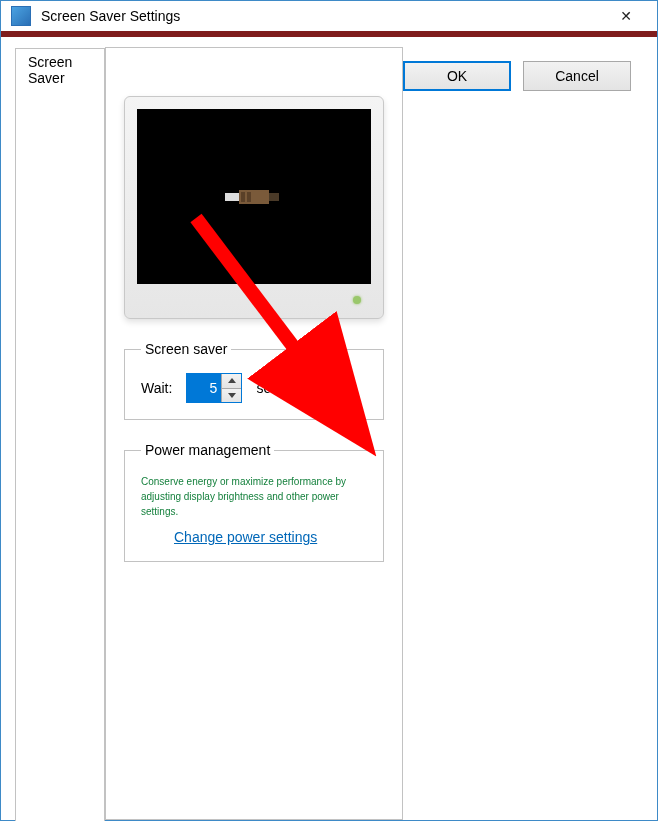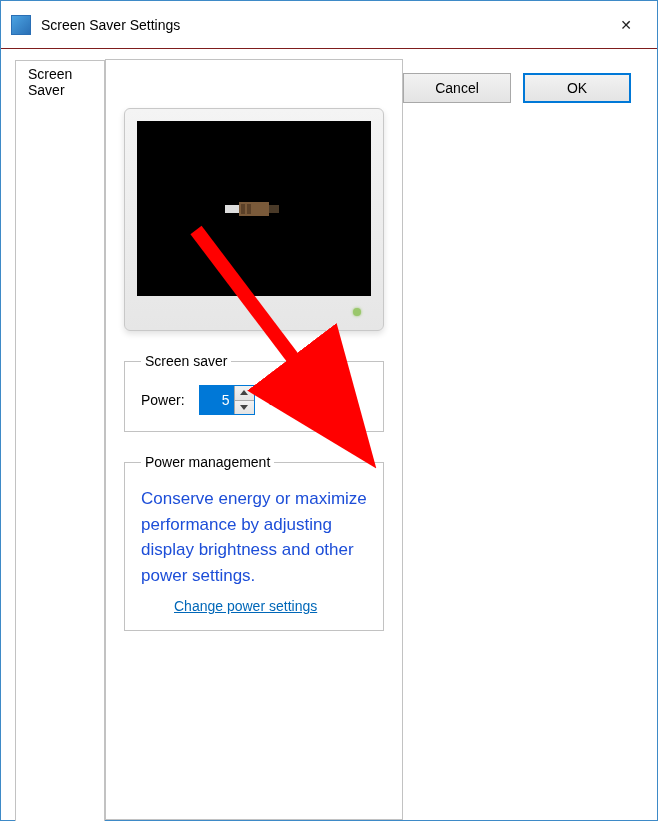--- a/index.html
+++ b/index.html
@@ -14,25 +14,25 @@
     }
     .window {
       width: 658px;
       height: 821px;
       border: 1px solid #3e8ac7;
       background: #fff;
       display: flex;
       flex-direction: column;
     }
     .titlebar {
-      height: 48px;
+      height: 36px;
       display: flex;
       align-items: center;
       padding: 0 8px 0 10px;
-      border-bottom: 1px solid #7f1d1d;
+      border-bottom: 6px solid #7f1d1d;
     }
     .titlebar .app-icon {
       width: 20px;
       height: 20px;
       margin-right: 10px;
       background: linear-gradient(135deg,#4ba3e2,#2a6fb5);
       border: 1px solid #2a6fb5;
     }
     .titlebar .title {
       font-size: 14px;
@@ -164,21 +164,21 @@
       background:linear-gradient(#f2f2f2,#e4e4e4);
       display:flex;align-items:center;justify-content:center;
     }
     .spin-btns div:first-child { border-bottom:1px solid #a8a8a8;}
     .tri-up {width:0;height:0;border-left:4px solid transparent;border-right:4px solid transparent;border-bottom:5px solid #444;}
     .tri-down{width:0;height:0;border-left:4px solid transparent;border-right:4px solid transparent;border-top:5px solid #444;}
     .check {
       width:18px;height:18px;border:1px solid #333;display:flex;align-items:center;justify-content:center;flex-shrink:0;
     }
     .checkmark { font-size:14px; line-height:1; color:#000;}
-    .desc { font-size:17px; line-height:1.5; color:#1d4ed8; }
+    .desc { font-size:10px; line-height:1.5; color:#15803d; }
     .link { color:#0067b8; text-decoration: underline; margin-top:10px; display:inline-block;margin-left:33px;}
     .button-row {
       display:flex; justify-content:flex-end; gap:12px;
       padding: 14px 14px 16px 0;
     }
     .dlg-btn {
       width: 108px; height: 30px;
       border:1px solid #a8a8a8;
       background: linear-gradient(#f2f2f2,#e4e4e4);
       display:flex;align-items:center;justify-content:center;
@@ -234,21 +234,21 @@
           </div>
           <div class="monitor-bar">
             <div class="led"></div>
           </div>
         </div>
       </div>
 
       <fieldset>
         <legend>Screen saver</legend>
         <div class="row">
-          <span>Power:</span>
+          <span>Wait:</span>
           <div class="spinbox">
             <input type="text" value="5" style="">
             <div class="spin-btns">
               <div>
                   <span class="tri-up"></span>
                 </div>
               <div>
                   <span class="tri-down"></span>
                 </div>
             </div>
@@ -262,17 +262,17 @@
 
       <fieldset>
         <legend>Power management</legend>
         <div class="desc">Conserve energy or maximize performance by adjusting display brightness and other power settings.</div>
         <a class="link">Change power settings</a>
       </fieldset>
 
     </div>
 
     <div class="button-row">
+      <div class="dlg-btn default">OK</div>
       <div class="dlg-btn">Cancel</div>
-      <div class="dlg-btn default">OK</div>
     </div>
   </div>
 </div>
 
 </body></html>

